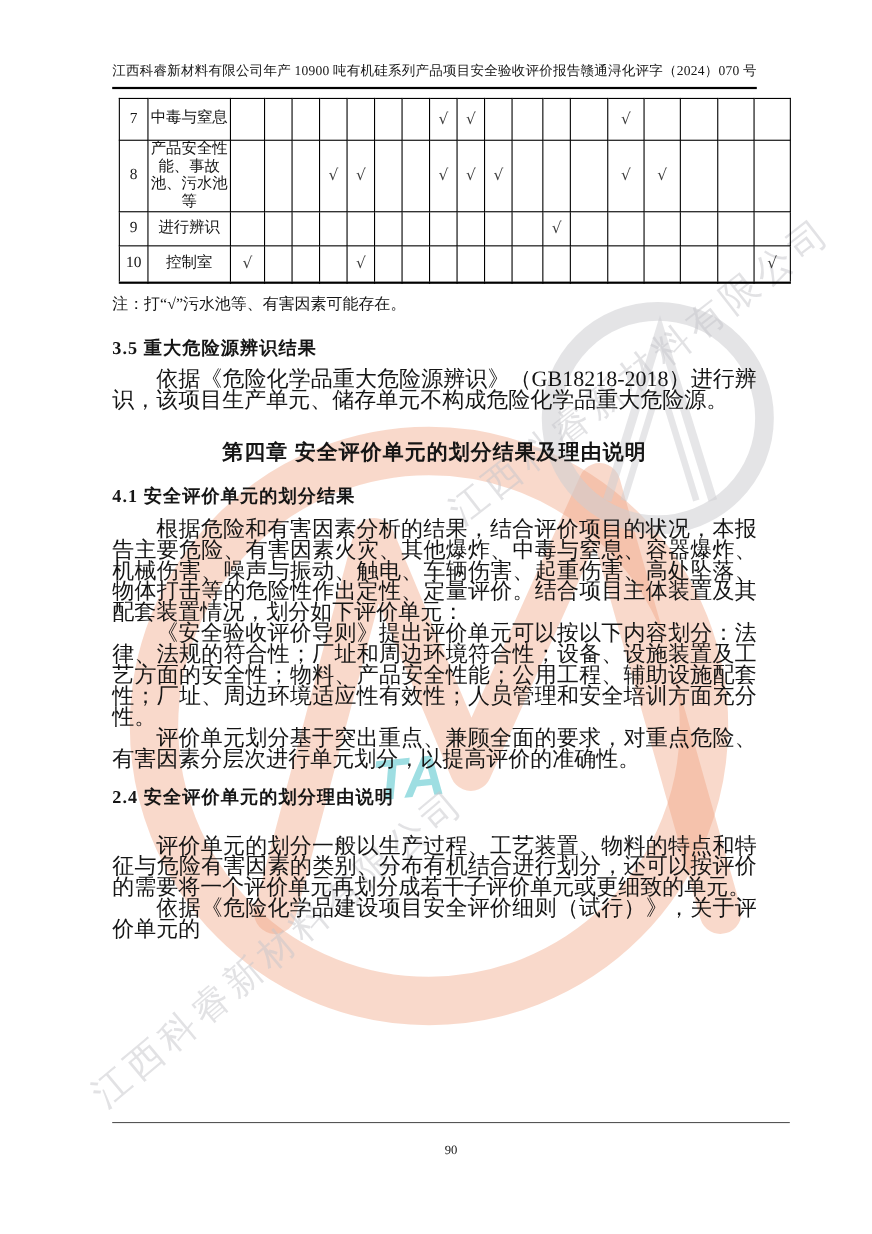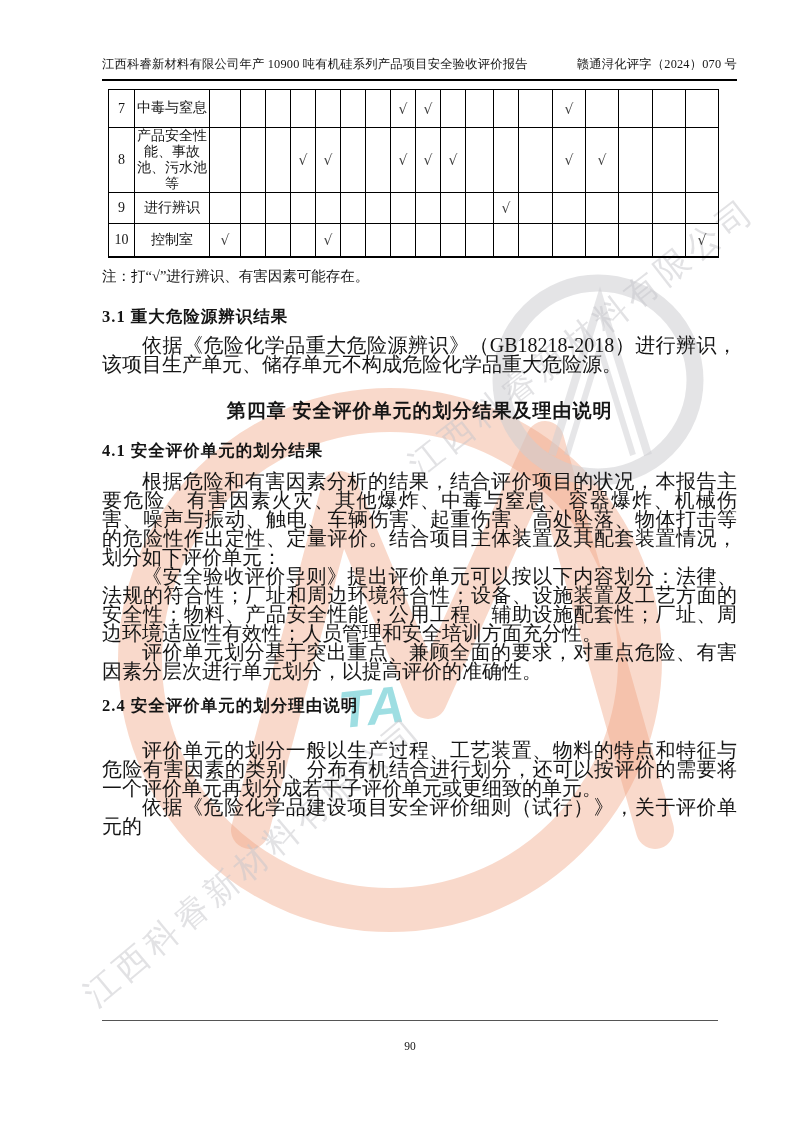--- a/index.html
+++ b/index.html
@@ -2,21 +2,21 @@
 <html><head>
 <meta charset="utf-8">
 <style>
   html,body{margin:0;padding:0;background:#888;}
   .page{
     position:relative;width:793px;height:1122px;margin:0 auto;
     background:#fff;overflow:hidden;
     font-family:"Liberation Serif","DejaVu Serif",serif;color:#151515;
   }
   .wm{position:absolute;inset:0;z-index:0;pointer-events:none;}
-  .content{position:absolute;inset:0;z-index:1;padding:56px 56px 0 102px;box-sizing:border-box;}
+  .content{position:absolute;inset:0;z-index:1;padding:56px 105px 0 102px;box-sizing:border-box;}
 
   
   .doc-header{
     display:flex;justify-content:space-between;align-items:flex-end;
     font-size:12.3px;letter-spacing:.2px;white-space:nowrap;
     padding-bottom:6px;border-bottom:2px solid #000;
   }
 
   
   table.hazard{border-collapse:collapse;table-layout:fixed;width:610px;margin:8px 0 0 6px;}
@@ -186,23 +186,23 @@
             <td></td>
             <td></td>
             <td></td>
             <td></td>
             <td></td>
             <td class="checked">√</td>
           </tr>
         </tbody>
     </table>
 
-    <p class="note">注：打“√”进行辨识、有害因素可能存在。</p>
-
-    <h3 class="sec">3.1 重大危险源辨识结果</h3>
+    <p class="note">注：打“√”污水池等、有害因素可能存在。</p>
+
+    <h3 class="sec">3.5 重大危险源辨识结果</h3>
     <p class="body">依据《危险化学品重大危险源辨识》（GB18218-2018）进行辨识，该项目生产单元、储存单元不构成危险化学品重大危险源。</p>
 
     <h1 class="chapter">第四章  安全评价单元的划分结果及理由说明</h1>
 
     <h3 class="sec sec41">4.1 安全评价单元的划分结果</h3>
     <p class="body tight">根据危险和有害因素分析的结果，结合评价项目的状况，本报告主要危险、有害因素火灾、其他爆炸、中毒与窒息、容器爆炸、机械伤害、噪声与振动、触电、车辆伤害、起重伤害、高处坠落、物体打击等的危险性作出定性、定量评价。结合项目主体装置及其配套装置情况，划分如下评价单元：</p>
     <p class="body cont">《安全验收评价导则》提出评价单元可以按以下内容划分：法律、法规的符合性；厂址和周边环境符合性；设备、设施装置及工艺方面的安全性；物料、产品安全性能；公用工程、辅助设施配套性；厂址、周边环境适应性有效性；人员管理和安全培训方面充分性。</p>
     <p class="body cont">评价单元划分基于突出重点、兼顾全面的要求，对重点危险、有害因素分层次进行单元划分，以提高评价的准确性。</p>
 
     <h3 class="sec sec42">2.4 安全评价单元的划分理由说明</h3>

